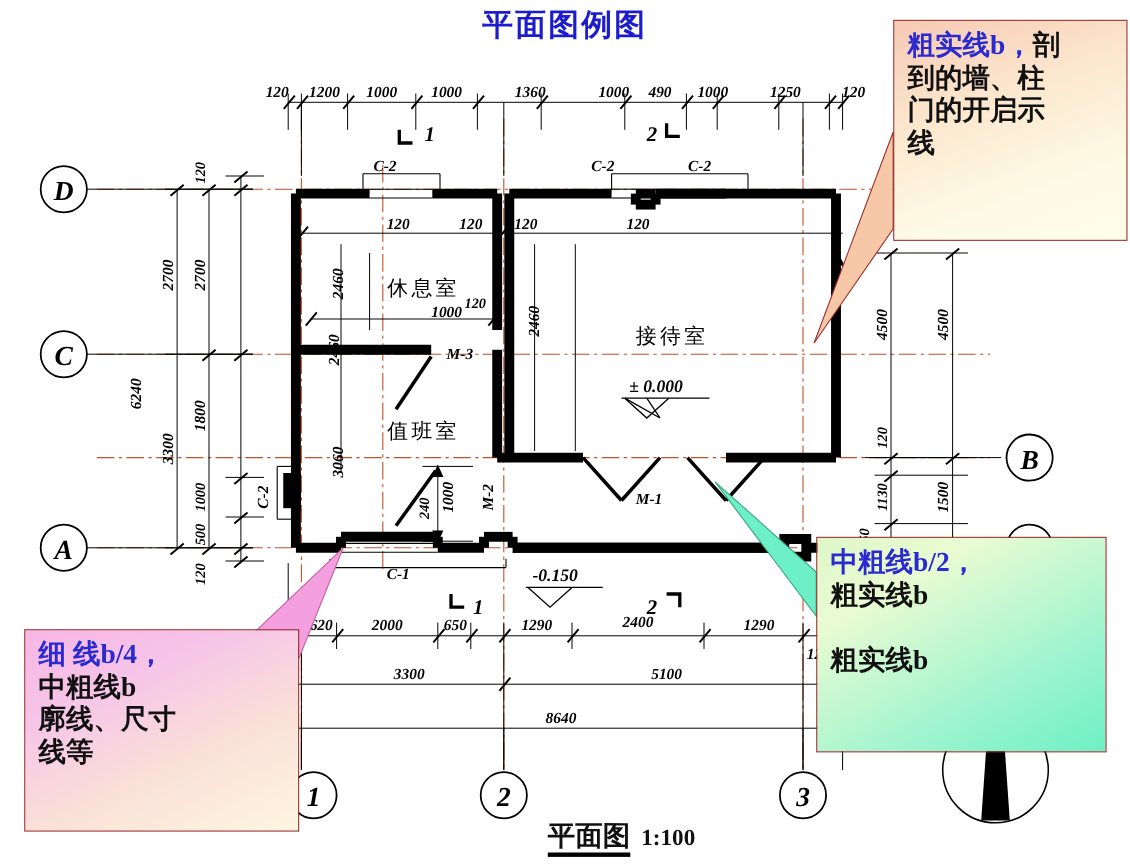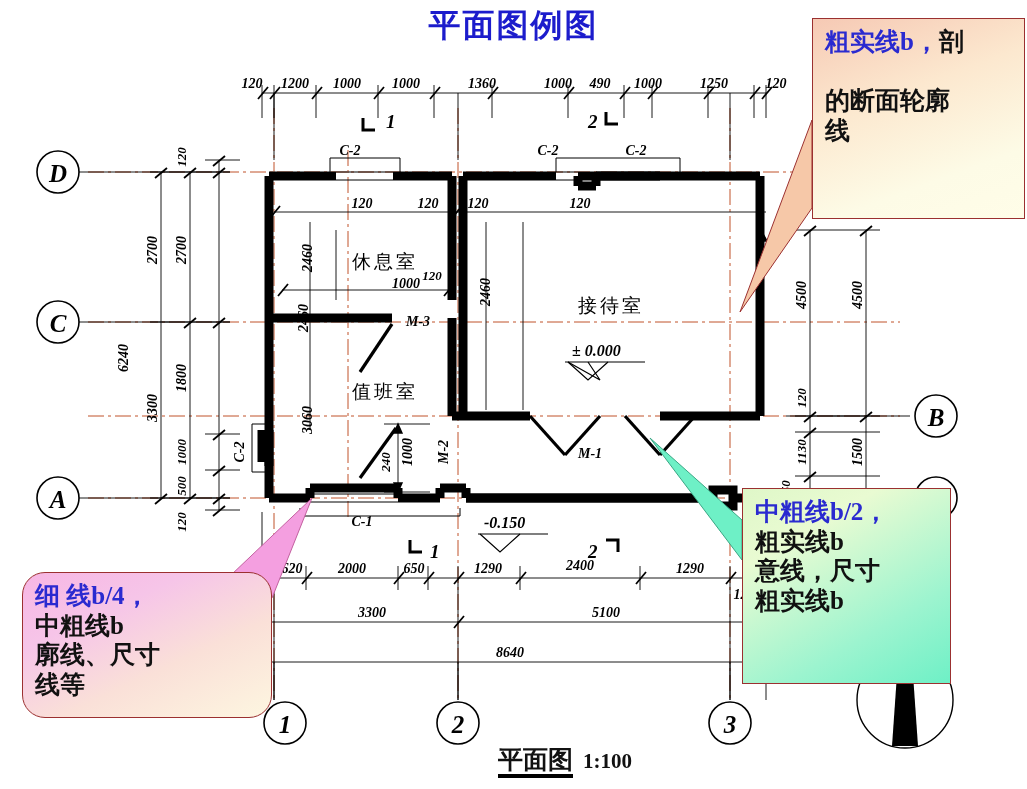--- a/index.html
+++ b/index.html
@@ -3,34 +3,34 @@
 <meta charset="utf-8">
 <style>
   html,body{margin:0;padding:0;background:#fff;}
   body{width:1027px;height:789px;position:relative;overflow:hidden;
        font-family:"Liberation Serif",serif;}
   #stage{position:absolute;left:0;top:0;width:1027px;height:789px;}
   svg#plan{position:absolute;left:0;top:0;width:1027px;height:789px;}
 
   .title{
     position:absolute;left:0;top:4px;width:1027px;text-align:center;
-    font-family:"Liberation Serif",serif;font-size:32px;font-weight:bold;
+    font-family:"Liberation Serif",serif;font-size:28px;font-weight:bold;
     color:#1c1ccc;letter-spacing:2px;
   }
 
   
   .callout{position:absolute;border:1px solid #9b3030;box-sizing:border-box;
            font-family:"Liberation Serif",serif;font-size:25px;line-height:1.18;
            color:#111;padding:8px 10px 6px 12px;font-weight:bold;}
   .callout .hl{color:#2a2ad0;}
   #callout-thick{left:812px;top:18px;width:213px;height:201px;
      background:linear-gradient(160deg,#f6c9b4 0%,#fce8cf 38%,#fdfbe6 75%,#fffde8 100%);}
-  #callout-thin{left:22px;top:572px;width:250px;height:146px;
-     background:linear-gradient(155deg,#f7b6e4 0%,#f6c5e8 30%,#fae0d8 62%,#fdf6e0 100%);border-radius:23px;}
-  #callout-medium{left:742px;top:488px;width:209px;height:196px;
+  #callout-thin{left:22px;top:572px;width:250px;height:184px;
+     background:linear-gradient(155deg,#f7b6e4 0%,#f6c5e8 30%,#fae0d8 62%,#fdf6e0 100%);}
+  #callout-medium{left:742px;top:488px;width:264px;height:196px;
      background:linear-gradient(150deg,#dff7c8 0%,#e9fbd2 25%,#9cf4cf 70%,#6ef0c6 100%);}
 
   .caption{position:absolute;left:498px;top:743px;font-size:25px;font-weight:bold;
            color:#111;font-family:"Liberation Serif",serif;}
   .caption .nm{border-bottom:4px solid #000;padding-bottom:1px;}
   .caption .sc{font-size:21px;margin-left:10px;margin-top:12px;}
 
   svg text{font-family:"Liberation Serif",serif;font-style:italic;font-weight:bold;fill:#000;}
   .dim{font-size:14px;}
   .dimsm{font-size:13px;}
@@ -429,36 +429,36 @@
 
     <g>
       <path d="M812 120 L740 312 L812 208 Z" fill="#f6c8a8" stroke="#9b3030" stroke-width="1"></path>
       <path d="M272 598 L230 576 L312 498 Z" fill="#f49fe0" stroke="#c2609f" stroke-width="1"></path>
       <path d="M742 520 L650 438 L742 560 Z" fill="#6ef0c6" stroke="#3aa684" stroke-width="1"></path>
     </g>
   </svg>
 
   <div class="callout" id="callout-thick">
     <span class="hl">粗实线b，</span><span>剖</span><br>
-    <br>
-    <span>的断面轮廓</span><br>
+    <span>到的墙、柱</span><br>
+    <span>门的开启示</span><br>
     <span>线</span>
   </div>
 
   <div class="callout" id="callout-thin">
     <span class="hl">细 线b/4，</span><br>
     <span>中粗线b</span><br>
     <span>廓线、尺寸</span><br>
     <span>线等</span>
   </div>
 
   <div class="callout" id="callout-medium">
     <span class="hl">中粗线b/2，</span><br>
     <span>粗实线b</span><br>
-    <span>意线，尺寸</span><br>
+    <br>
     <span>粗实线b</span>
   </div>
 
   <div class="caption">
     <span class="nm">平面图</span><span class="sc">1:100</span>
   </div>
 
 </div>
 
 </body></html>

